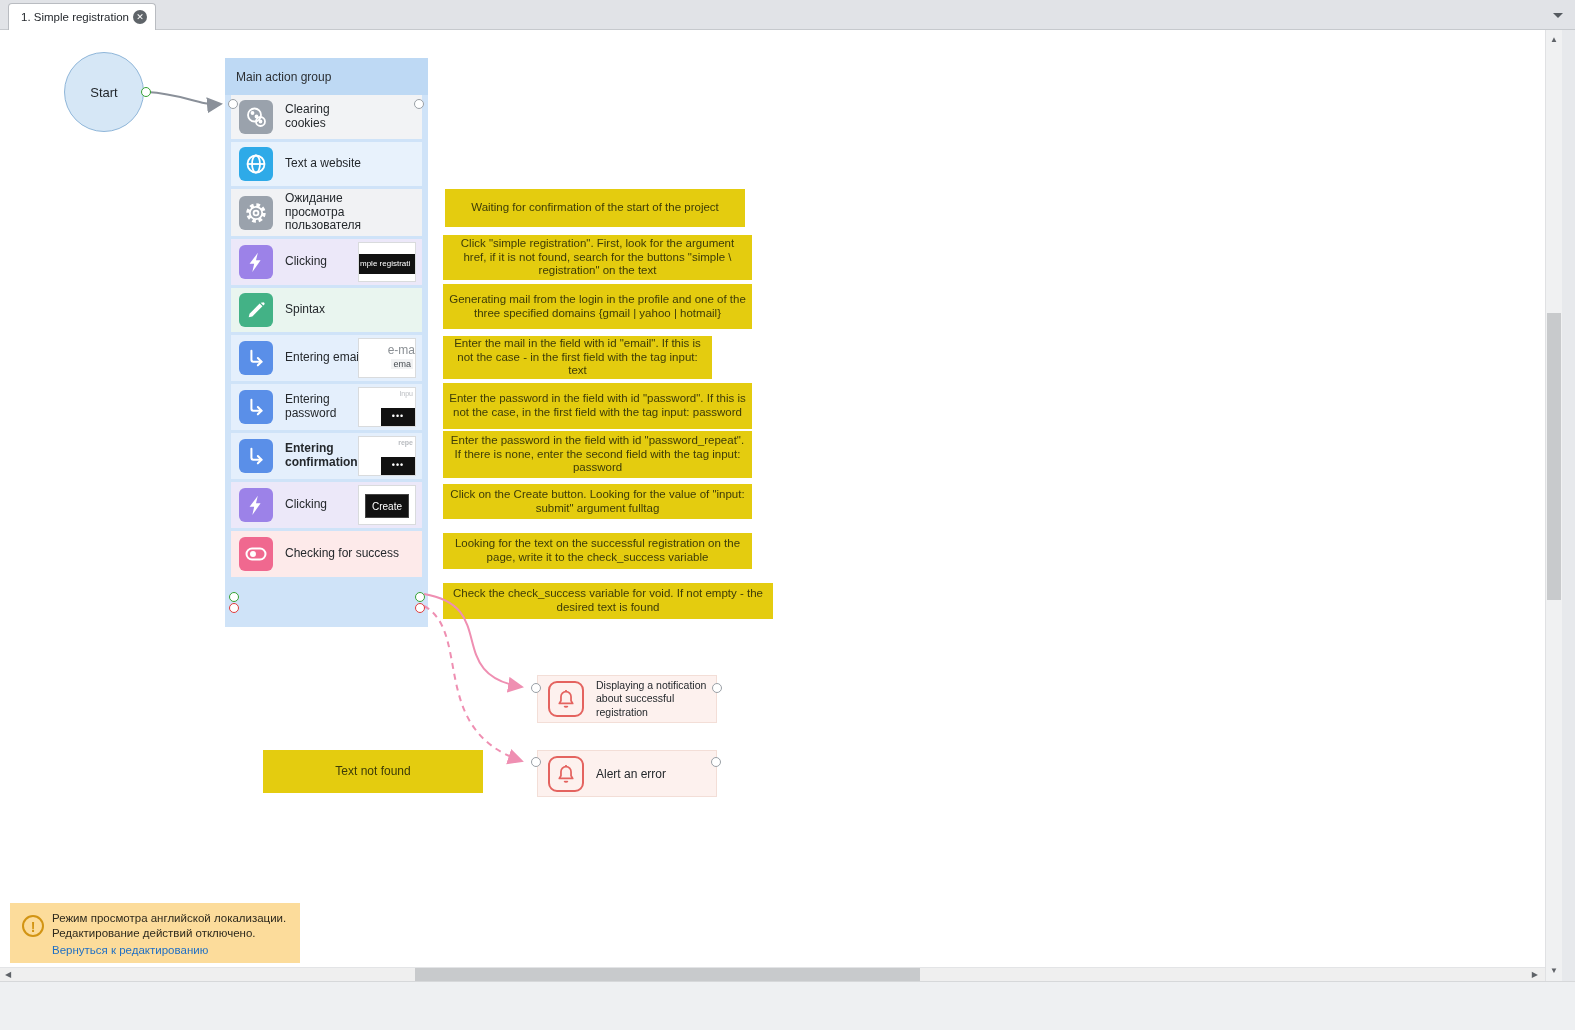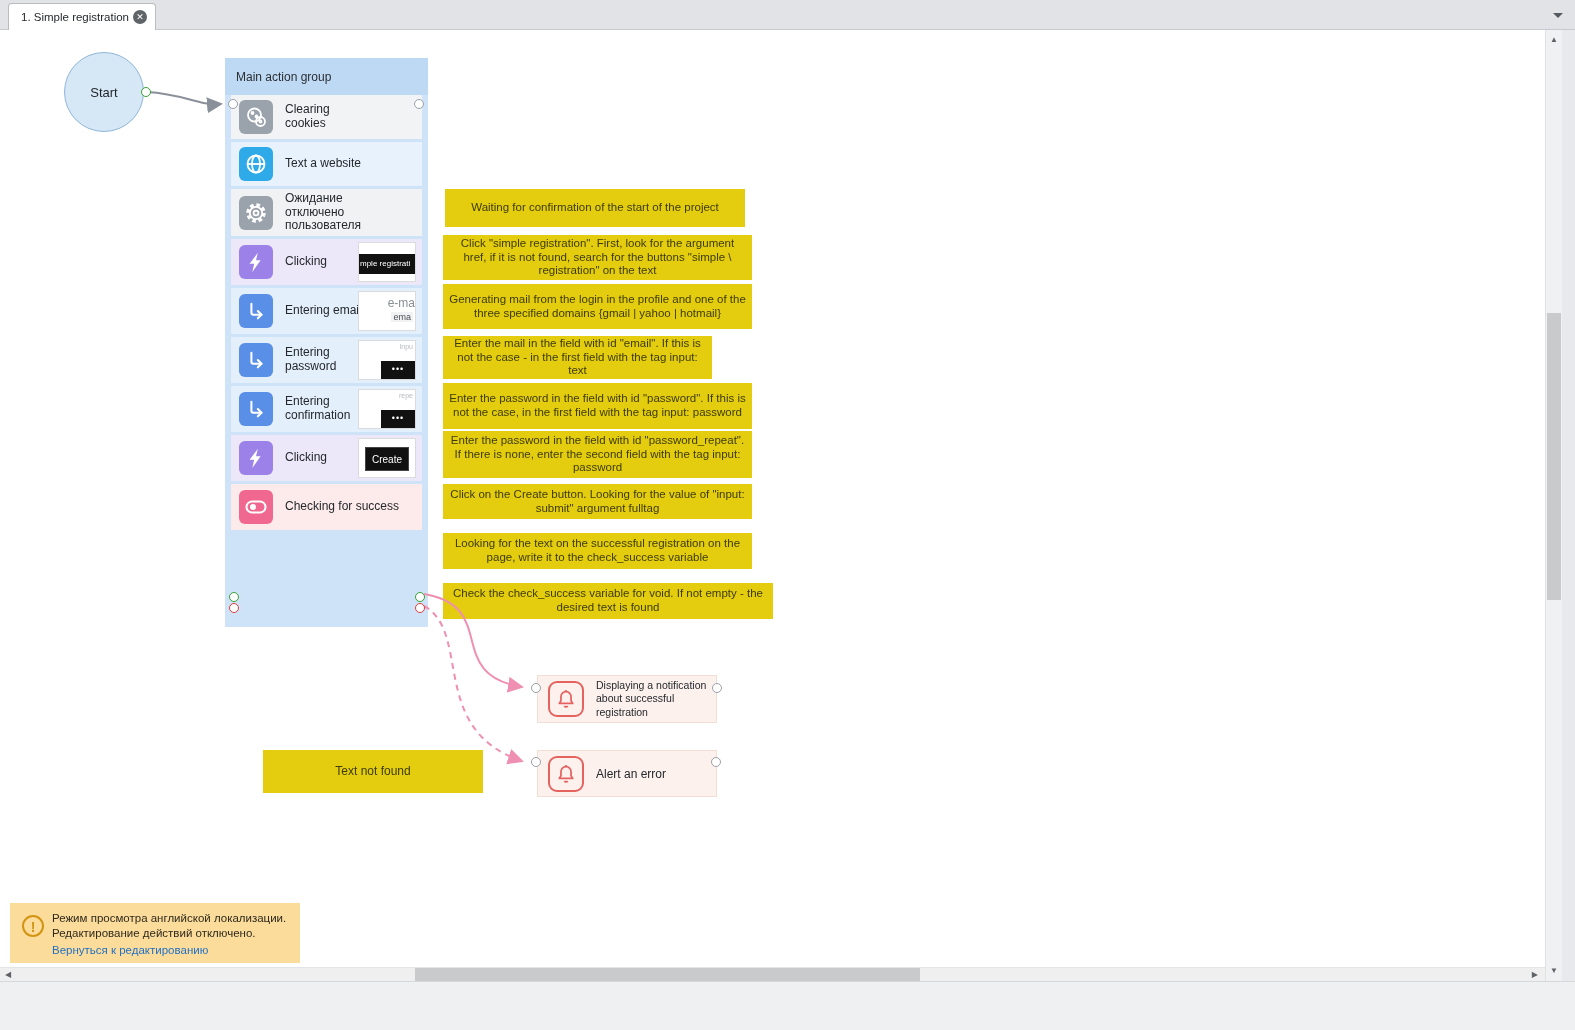--- a/index.html
+++ b/index.html
@@ -110,32 +110,41 @@
         <div class="a-label">Text a website</div>
       </div>
       <div class="row" style="height: 47px; background-color: rgb(241, 242, 244);">
         <div class="a-icon" style="background-color: rgb(154, 162, 172);">
           <svg width="24" height="24" viewBox="0 0 24 24" fill="none" stroke="#fff">
               <circle cx="12" cy="12" r="8" stroke-width="3.4" stroke-dasharray="3.6 2.7"></circle>
               <circle cx="12" cy="12" r="6.2" stroke-width="1.8"></circle>
               <circle cx="12" cy="12" r="2.4" stroke-width="1.8"></circle>
             </svg>
         </div>
-        <div class="a-label">Ожидание отключено пользователя</div>
+        <div class="a-label">Ожидание просмотра пользователя</div>
       </div>
       <div class="row" style="height: 46px; background-color: rgb(236, 232, 249);">
         <div class="a-icon" style="background-color: rgb(156, 130, 232);">
           <svg width="22" height="22" viewBox="0 0 24 24">
               <path d="M14 2 L5 14 h5 l-2 9 9 -13 h-5 z" fill="#fff"></path>
             </svg>
         </div>
         <div class="a-label">Clicking</div>
         <div class="thumb">
           <div class="blackbar">mple registrati</div>
         </div>
+      </div>
+      <div class="row" style="height: 44px; background-color: rgb(233, 245, 239);">
+        <div class="a-icon" style="background-color: rgb(67, 178, 134);">
+          <svg width="22" height="22" viewBox="0 0 24 24" fill="#fff">
+              <path d="M4 20 L5 16 L16 5 L19 8 L8 19 Z"></path>
+              <path d="M17 4 L20 7 L21.3 5.7 A1.5 1.5 0 0 0 19.3 3.7 Z"></path>
+            </svg>
+        </div>
+        <div class="a-label">Spintax</div>
       </div>
       <div class="row" style="height: 46px; background-color: rgb(228, 239, 252);">
         <div class="a-icon" style="background-color: rgb(90, 143, 232);">
           <svg width="22" height="22" viewBox="0 0 24 24" fill="none" stroke="#fff" stroke-width="2.2" stroke-linecap="round" stroke-linejoin="round">
               <path d="M7 4 v10 a2 2 0 0 0 2 2 h9"></path>
               <path d="M14 12 l4 4 -4 4"></path>
             </svg>
         </div>
         <div class="a-label">Entering email</div>
         <div class="thumb">
@@ -149,21 +158,21 @@
               <path d="M7 4 v10 a2 2 0 0 0 2 2 h9"></path>
               <path d="M14 12 l4 4 -4 4"></path>
             </svg>
         </div>
         <div class="a-label">Entering password</div>
         <div class="thumb">
           <span class="faint">Inpu</span>
           <div class="dots">•••</div>
         </div>
       </div>
-      <div class="row" style="height: 46px; background-color: rgb(228, 239, 252);">
+      <div class="row" style="height: 46px; background-color: rgb(228, 239, 252); font-weight: bold;">
         <div class="a-icon" style="background-color: rgb(90, 143, 232);">
           <svg width="22" height="22" viewBox="0 0 24 24" fill="none" stroke="#fff" stroke-width="2.2" stroke-linecap="round" stroke-linejoin="round">
               <path d="M7 4 v10 a2 2 0 0 0 2 2 h9"></path>
               <path d="M14 12 l4 4 -4 4"></path>
             </svg>
         </div>
         <div class="a-label">Entering confirmation</div>
         <div class="thumb">
           <span class="faint">repe</span>
           <div class="dots">•••</div>

